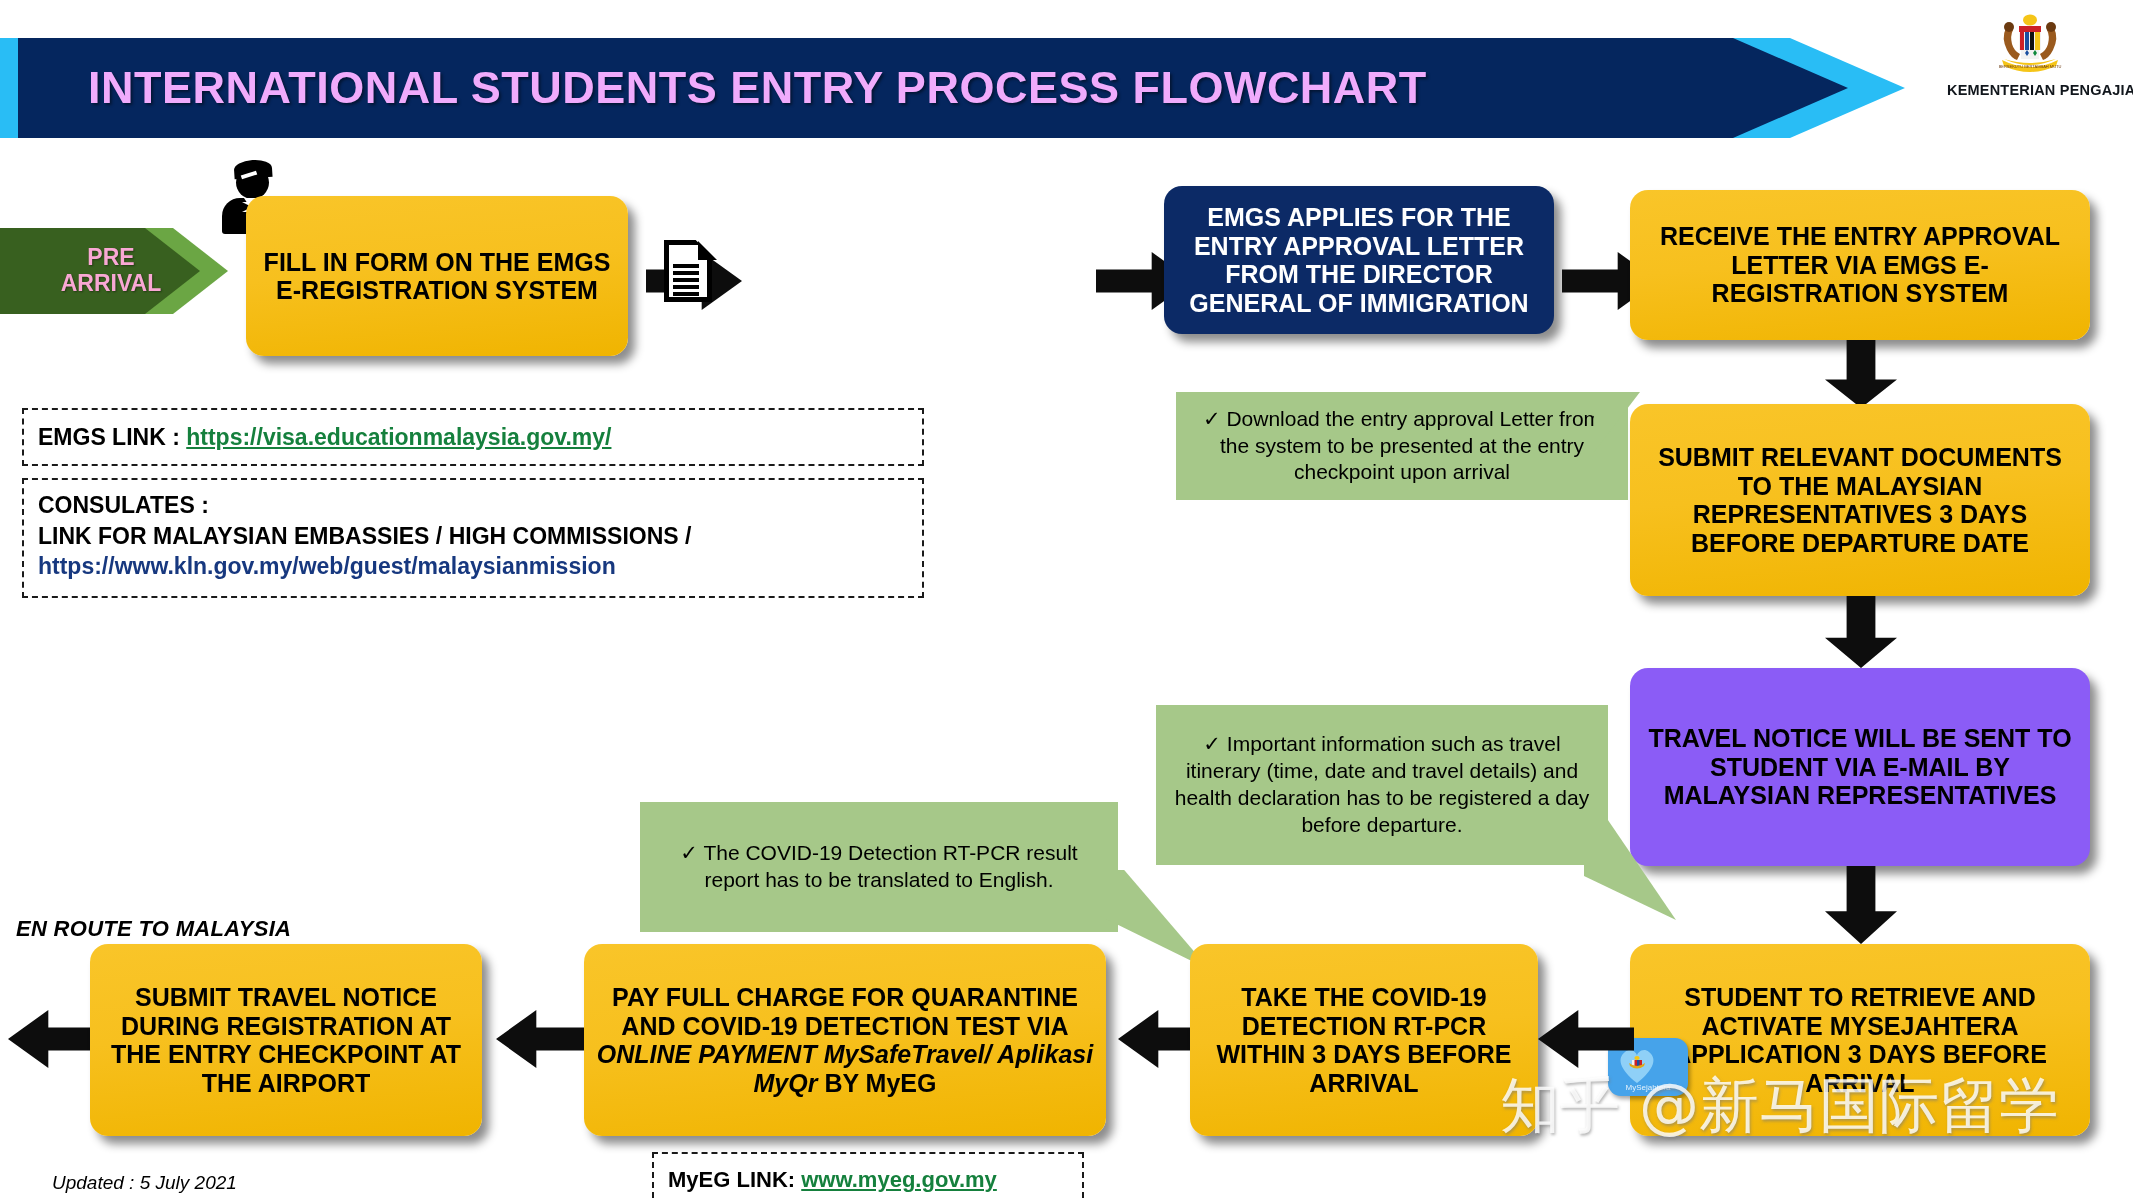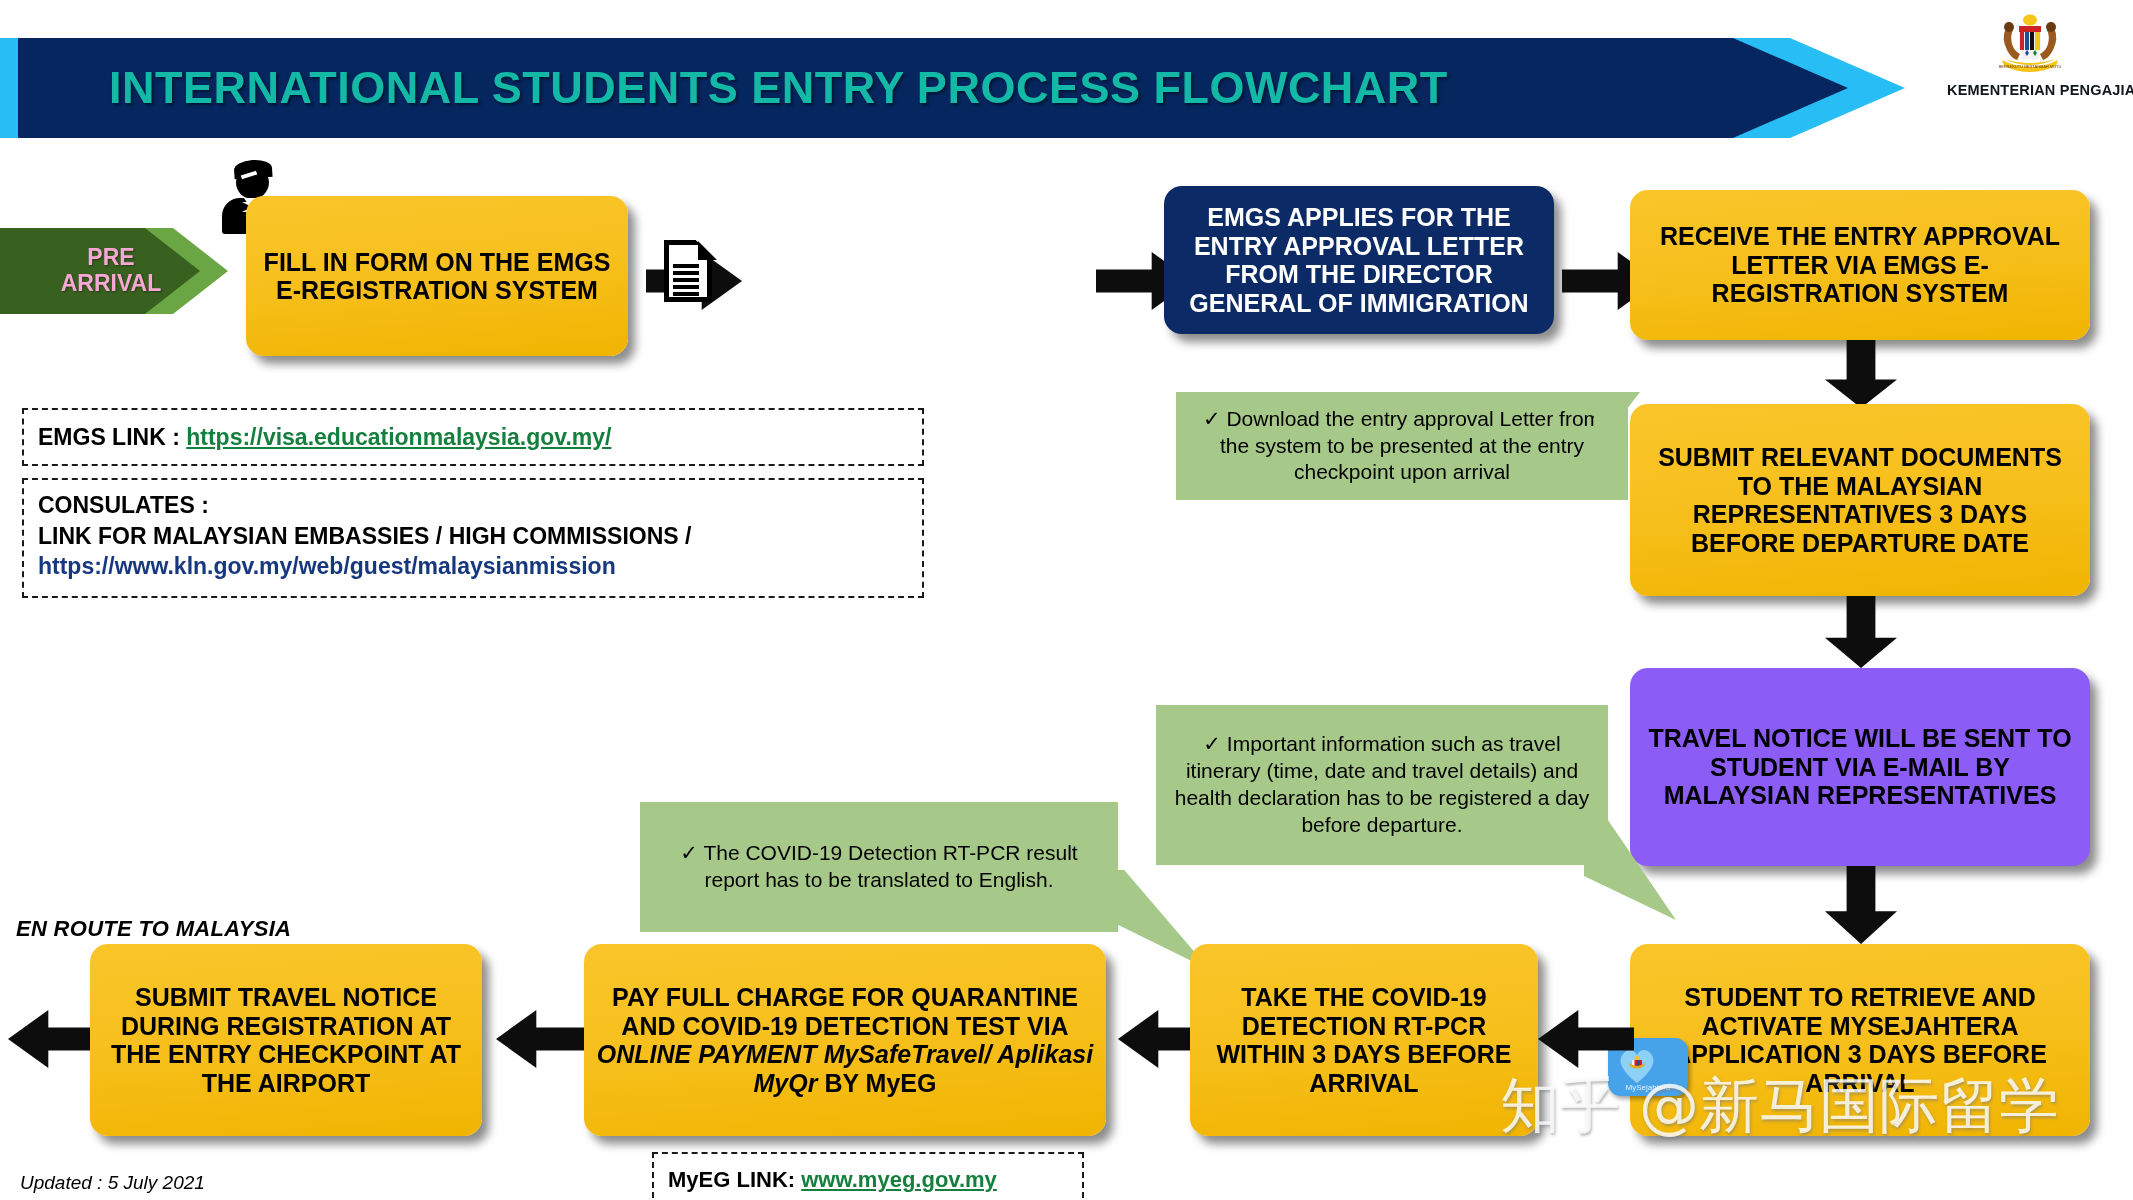--- a/index.html
+++ b/index.html
@@ -19,22 +19,22 @@
     background:#29bdf5;
     clip-path:polygon(0 0, 1790px 0, 1905px 50px, 1790px 100px, 0 100px);
   }
   .hdr-navy{
     left:18px;top:38px;width:1830px;height:100px;
     background:#05265e;
     clip-path:polygon(0 0, 1715px 0, 1830px 50px, 1715px 100px, 0 100px);
     display:flex;align-items:center;
   }
   .hdr-title{
-    color:#14b8a6;font-size:45px;font-weight:bold;letter-spacing:.5px;
-    margin-left:91px;white-space:nowrap;
+    color:#f0abfc;font-size:45px;font-weight:bold;letter-spacing:.5px;
+    margin-left:70px;white-space:nowrap;
     text-shadow:2px 2px 3px rgba(0,0,0,.45);
   }
   .crest-wrap{left:1955px;top:14px;width:150px;text-align:center;}
   .ministry-label{
     font-size:14.5px;font-weight:bold;color:#11161c;letter-spacing:.2px;
     white-space:nowrap;margin-top:2px;margin-left:-8px;
   }
 
   
   .box{
@@ -100,21 +100,21 @@
   }
   .linkbox .lb-line{font-size:23px;font-weight:bold;color:#000000;line-height:1.33;}
   .lnk{color:#15803d;text-decoration:underline;font-weight:bold;}
   .lnk-b{color:#17387f;text-decoration:none;font-weight:bold;}
 
   
   .enroute{
     font-size:22px;font-weight:bold;font-style:italic;color:#000000;
     letter-spacing:.3px;
   }
-  .updated{font-size:19px;font-style:italic;color:#000000;}
+  .updated{font-size:19px;font-style:italic;color:#000000;margin-left:32px;}
 
   .mysej{
     width:80px;height:58px;border-radius:13px;background:#46a3ea;
     box-shadow:2px 3px 4px rgba(0,0,0,.35);
     position:relative;overflow:hidden;
   }
   .mysej .heart{
     position:absolute;left:9px;top:7px;width:40px;height:40px;
     background:#8fd0f7;
     clip-path:path("M20 38 C2 24 0 13 8 7 C14 2 20 8 20 11 C20 8 26 2 32 7 C40 13 38 24 20 38 Z");

